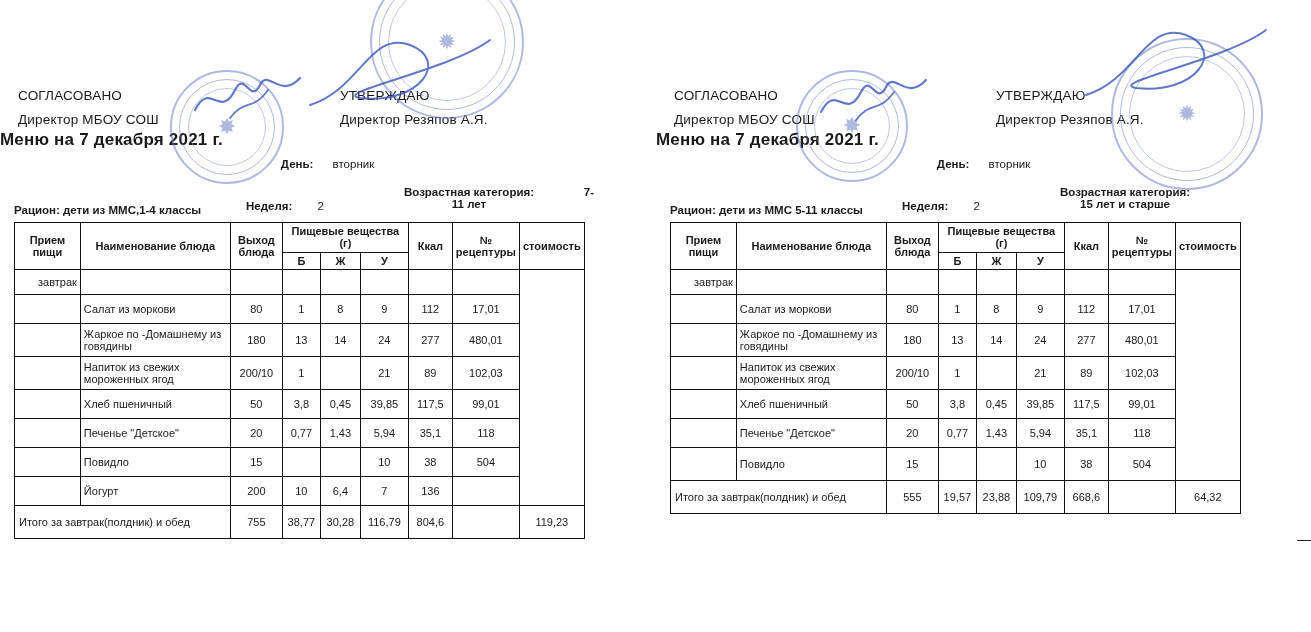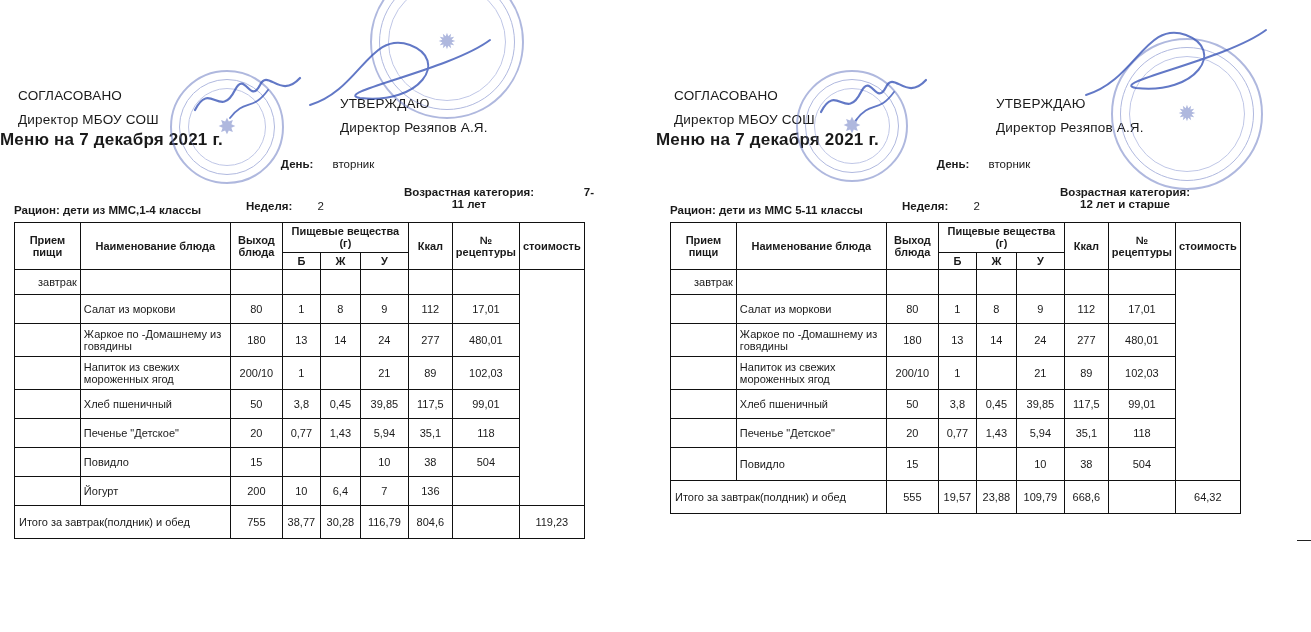--- a/index.html
+++ b/index.html
@@ -30,21 +30,21 @@
     left: 18px;
     right: 18px;
     top: 88px;
     display: flex;
     justify-content: space-between;
     font-size: 13.5px;
     font-weight: normal;
     letter-spacing: 0.2px;
   }
   .approve-col { width: 48%; }
-  .approve-col.right { text-align: left; padding-left: 18px; margin-top: 8px; }
+  .approve-col.right { text-align: left; padding-left: 18px; }
   .approve-col div { margin-bottom: 9px; white-space: nowrap; }
 
   .menu-title {
     position: absolute;
     left: 0;
     right: 0;
     top: 130px;
     text-align: left;
     font-size: 17px;
     font-weight: bold;
@@ -402,21 +402,21 @@
 
   <div class="meta-row">
     <div class="meta-ration">Рацион: дети из ММС 5-11 классы</div>
     <div class="meta-week">
       <span>Неделя:</span>
       <span class="wk-num">2</span>
     </div>
     <div class="meta-age">
       <span>Возрастная категория:</span>
       <span class="age-right"></span>
-      <span class="age-line2">12 лет и старше</span>
+      <span class="age-line2">15 лет и старше</span>
     </div>
   </div>
 
   <table class="menu">
     <colgroup>
       <col class="c-meal">
         <col class="c-dish">
         <col class="c-out">
       <col class="c-b">
         <col class="c-zh">

